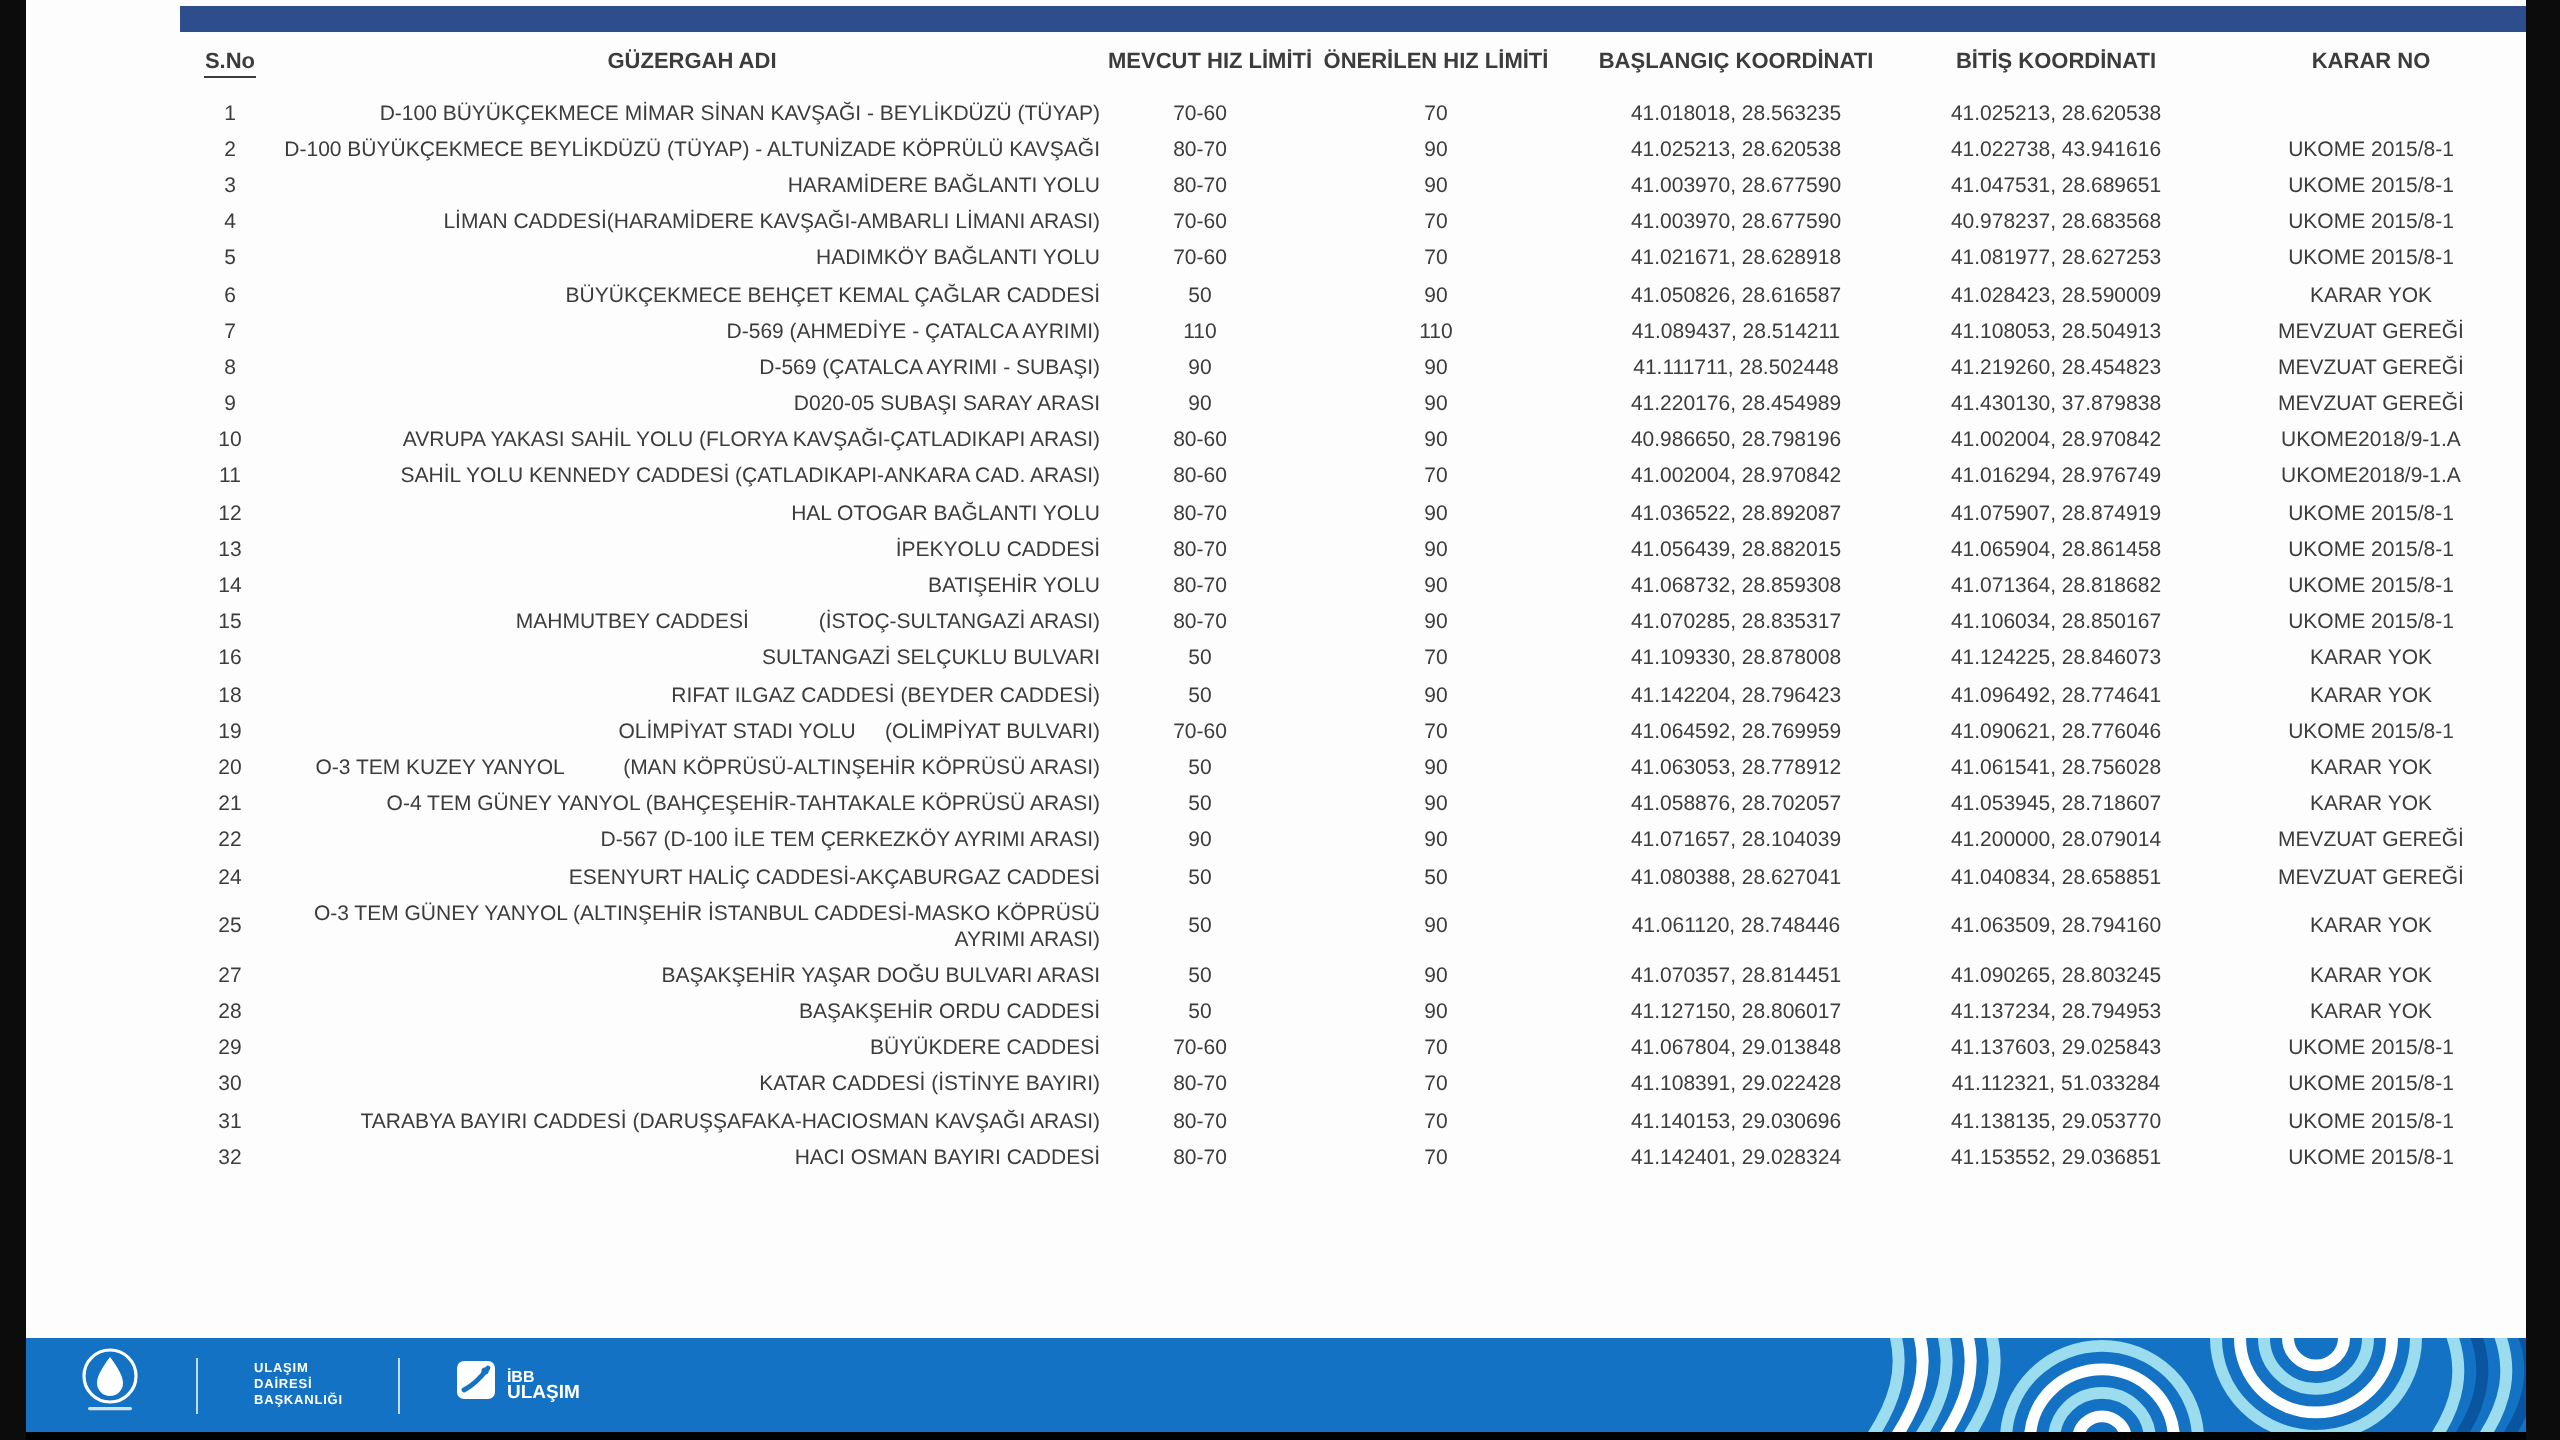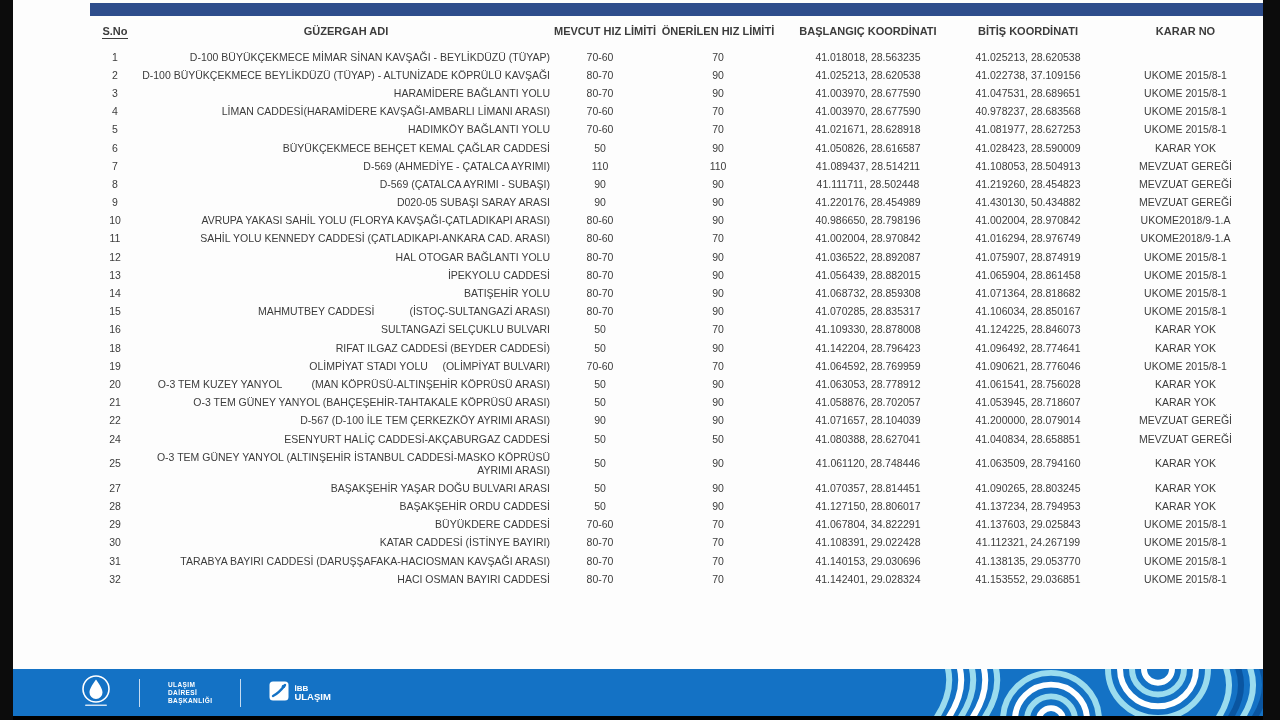--- a/index.html
+++ b/index.html
@@ -25,21 +25,21 @@
   table.routes col.w-dec   { width:155px; }
 
   table.routes thead th { font-size:11px; font-weight:bold; padding:9px 2px 11px; text-align:center; white-space:nowrap; }
   table.routes thead th.h-route { }
   .underlined { border-bottom:1.4px solid var(--text,#3c3c3c); padding-bottom:1px; }
 
   table.routes td { font-size:10.5px; padding:2.6px 2px; text-align:center; line-height:13px; vertical-align:middle; }
   table.routes td.c-route { text-align:right; padding-left:2px; }
 
   .footer { position:absolute; left:13px; right:17px; bottom:0; height:47px; background:var(--footer-bar,#1472c5); z-index:4; display:flex; align-items:center; overflow:hidden; }
-  .footer-left { display:flex; align-items:center; gap:28px; padding-left:27px; position:relative; z-index:2;margin-left:41px; }
+  .footer-left { display:flex; align-items:center; gap:28px; padding-left:27px; position:relative; z-index:2; }
   .v-sep { width:1px; height:28px; background:rgba(255,255,255,.75); }
   .dept { color:#fff; font-weight:bold; font-size:6.5px; line-height:8px; letter-spacing:.4px; }
   .brand { display:flex; align-items:center; gap:5px; color:#fff; }
   .brand-txt { font-weight:bold; line-height:8px; }
   .brand-top { font-size:8px; display:block; }
   .brand-bottom { font-size:9.5px; display:block; }
   .pattern-wrap { position:absolute; right:0; top:0; height:47px; width:330px; z-index:1; }
   .fp path { fill:none; stroke-width:6; stroke-linecap:round; }
   .st-c { stroke:var(--pattern-cyan,#9bdcee); }
   .st-w { stroke:var(--pattern-white,#ffffff); }
@@ -86,21 +86,21 @@
     <td class="c-start">41.018018, 28.563235</td>
     <td class="c-end">41.025213, 28.620538</td>
     <td class="c-dec"></td>
   </tr>
             <tr>
     <td class="c-no">2</td>
     <td class="c-route">D-100 BÜYÜKÇEKMECE BEYLİKDÜZÜ (TÜYAP) - ALTUNİZADE KÖPRÜLÜ KAVŞAĞI</td>
     <td class="c-cur">80-70</td>
     <td class="c-prop">90</td>
     <td class="c-start">41.025213, 28.620538</td>
-    <td class="c-end">41.022738, 37.109156</td>
+    <td class="c-end">41.022738, 43.941616</td>
     <td class="c-dec">UKOME 2015/8-1</td>
   </tr>
             <tr>
     <td class="c-no">3</td>
     <td class="c-route">HARAMİDERE BAĞLANTI YOLU</td>
     <td class="c-cur">80-70</td>
     <td class="c-prop">90</td>
     <td class="c-start">41.003970, 28.677590</td>
     <td class="c-end">41.047531, 28.689651</td>
     <td class="c-dec">UKOME 2015/8-1</td>
@@ -149,21 +149,21 @@
     <td class="c-start">41.111711, 28.502448</td>
     <td class="c-end">41.219260, 28.454823</td>
     <td class="c-dec">MEVZUAT GEREĞİ</td>
   </tr>
             <tr>
     <td class="c-no">9</td>
     <td class="c-route">D020-05 SUBAŞI SARAY ARASI</td>
     <td class="c-cur">90</td>
     <td class="c-prop">90</td>
     <td class="c-start">41.220176, 28.454989</td>
-    <td class="c-end">41.430130, 50.434882</td>
+    <td class="c-end">41.430130, 37.879838</td>
     <td class="c-dec">MEVZUAT GEREĞİ</td>
   </tr>
             <tr>
     <td class="c-no">10</td>
     <td class="c-route">AVRUPA YAKASI SAHİL YOLU (FLORYA KAVŞAĞI-ÇATLADIKAPI ARASI)</td>
     <td class="c-cur">80-60</td>
     <td class="c-prop">90</td>
     <td class="c-start">40.986650, 28.798196</td>
     <td class="c-end">41.002004, 28.970842</td>
     <td class="c-dec">UKOME2018/9-1.A</td>
@@ -244,21 +244,21 @@
     <td class="c-no">20</td>
     <td class="c-route">O-3 TEM KUZEY YANYOL&nbsp;&nbsp;&nbsp;&nbsp;&nbsp;&nbsp;&nbsp;&nbsp;&nbsp;&nbsp;(MAN KÖPRÜSÜ-ALTINŞEHİR KÖPRÜSÜ ARASI)</td>
     <td class="c-cur">50</td>
     <td class="c-prop">90</td>
     <td class="c-start">41.063053, 28.778912</td>
     <td class="c-end">41.061541, 28.756028</td>
     <td class="c-dec">KARAR YOK</td>
   </tr>
             <tr>
     <td class="c-no">21</td>
-    <td class="c-route">O-3 TEM GÜNEY YANYOL (BAHÇEŞEHİR-TAHTAKALE KÖPRÜSÜ ARASI)</td>
+    <td class="c-route">O-4 TEM GÜNEY YANYOL (BAHÇEŞEHİR-TAHTAKALE KÖPRÜSÜ ARASI)</td>
     <td class="c-cur">50</td>
     <td class="c-prop">90</td>
     <td class="c-start">41.058876, 28.702057</td>
     <td class="c-end">41.053945, 28.718607</td>
     <td class="c-dec">KARAR YOK</td>
   </tr>
             <tr>
     <td class="c-no">22</td>
     <td class="c-route">D-567 (D-100 İLE TEM ÇERKEZKÖY AYRIMI ARASI)</td>
     <td class="c-cur">90</td>
@@ -301,31 +301,31 @@
     <td class="c-prop">90</td>
     <td class="c-start">41.127150, 28.806017</td>
     <td class="c-end">41.137234, 28.794953</td>
     <td class="c-dec">KARAR YOK</td>
   </tr>
             <tr>
     <td class="c-no">29</td>
     <td class="c-route">BÜYÜKDERE CADDESİ</td>
     <td class="c-cur">70-60</td>
     <td class="c-prop">70</td>
-    <td class="c-start">41.067804, 34.822291</td>
+    <td class="c-start">41.067804, 29.013848</td>
     <td class="c-end">41.137603, 29.025843</td>
     <td class="c-dec">UKOME 2015/8-1</td>
   </tr>
             <tr>
     <td class="c-no">30</td>
     <td class="c-route">KATAR CADDESİ (İSTİNYE BAYIRI)</td>
     <td class="c-cur">80-70</td>
     <td class="c-prop">70</td>
     <td class="c-start">41.108391, 29.022428</td>
-    <td class="c-end">41.112321, 24.267199</td>
+    <td class="c-end">41.112321, 51.033284</td>
     <td class="c-dec">UKOME 2015/8-1</td>
   </tr>
             <tr>
     <td class="c-no">31</td>
     <td class="c-route">TARABYA BAYIRI CADDESİ (DARUŞŞAFAKA-HACIOSMAN KAVŞAĞI ARASI)</td>
     <td class="c-cur">80-70</td>
     <td class="c-prop">70</td>
     <td class="c-start">41.140153, 29.030696</td>
     <td class="c-end">41.138135, 29.053770</td>
     <td class="c-dec">UKOME 2015/8-1</td>

